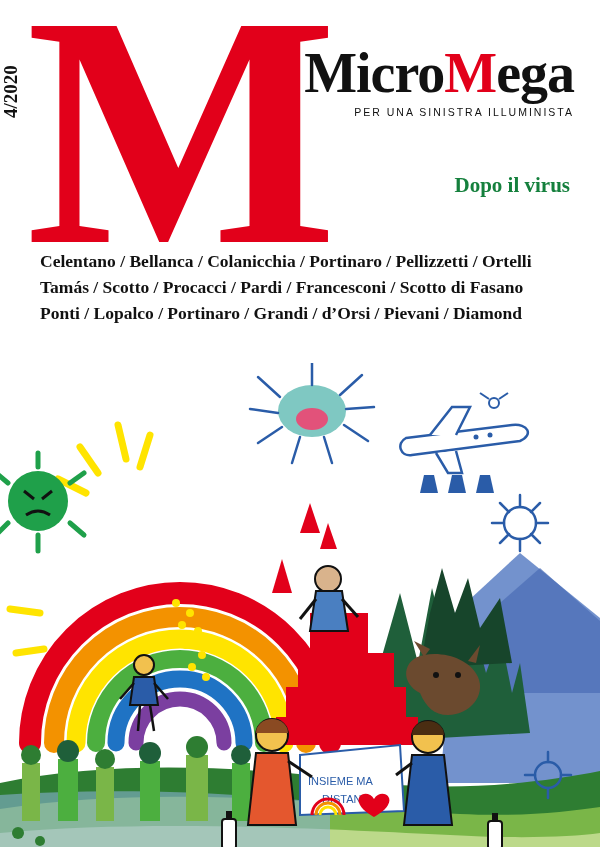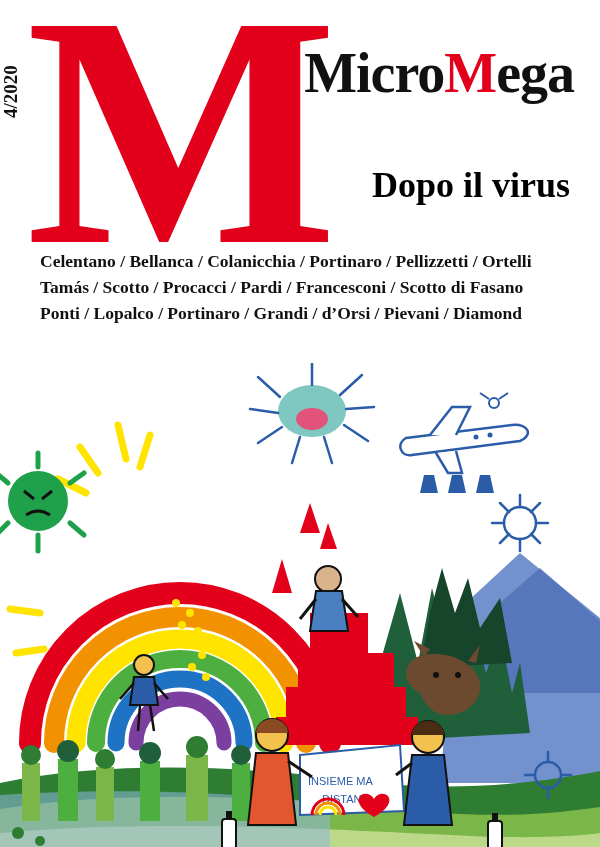--- a/index.html
+++ b/index.html
@@ -77,23 +77,23 @@
   }
 
   
   .headline {
     position: absolute;
     right: 30px;
     top: 168px;
     text-align: right;
     font-family: "Liberation Serif", serif;
     font-weight: bold;
-    font-size: 36px;
+    font-size: 21px;
     line-height: 34px;
-    color: #000000;
+    color: #15803d;
   }
 
   
   .contributors {
     position: absolute;
     left: 40px;
     top: 248px;
     width: 536px;
     font-family: "Liberation Serif", serif;
     font-weight: bold;
@@ -125,20 +125,21 @@
 <div class="cover">
 
   <div class="issue-number-wrap">
     <div class="issue-number-inner">4/2020</div>
   </div>
 
   <div class="big-m">M</div>
 
   <div class="logo">
     <div class="logo-text"><span>Micro</span><span class="red">M</span><span>ega</span></div>
+    <div class="logo-sub">PER UNA SINISTRA ILLUMINISTA</div>
   </div>
 
   <div class="headline">
     <div>Dopo il virus</div>
   </div>
 
   <div class="contributors">
     <div class="line">Celentano / Bellanca / Colanicchia / Portinaro / Pellizzetti / Ortelli</div>
     <div class="line">Tamás / Scotto / Procacci / Pardi / Francesconi / Scotto di Fasano</div>
     <div class="line">Ponti / Lopalco / Portinaro / Grandi / d’Orsi / Pievani / Diamond</div>

